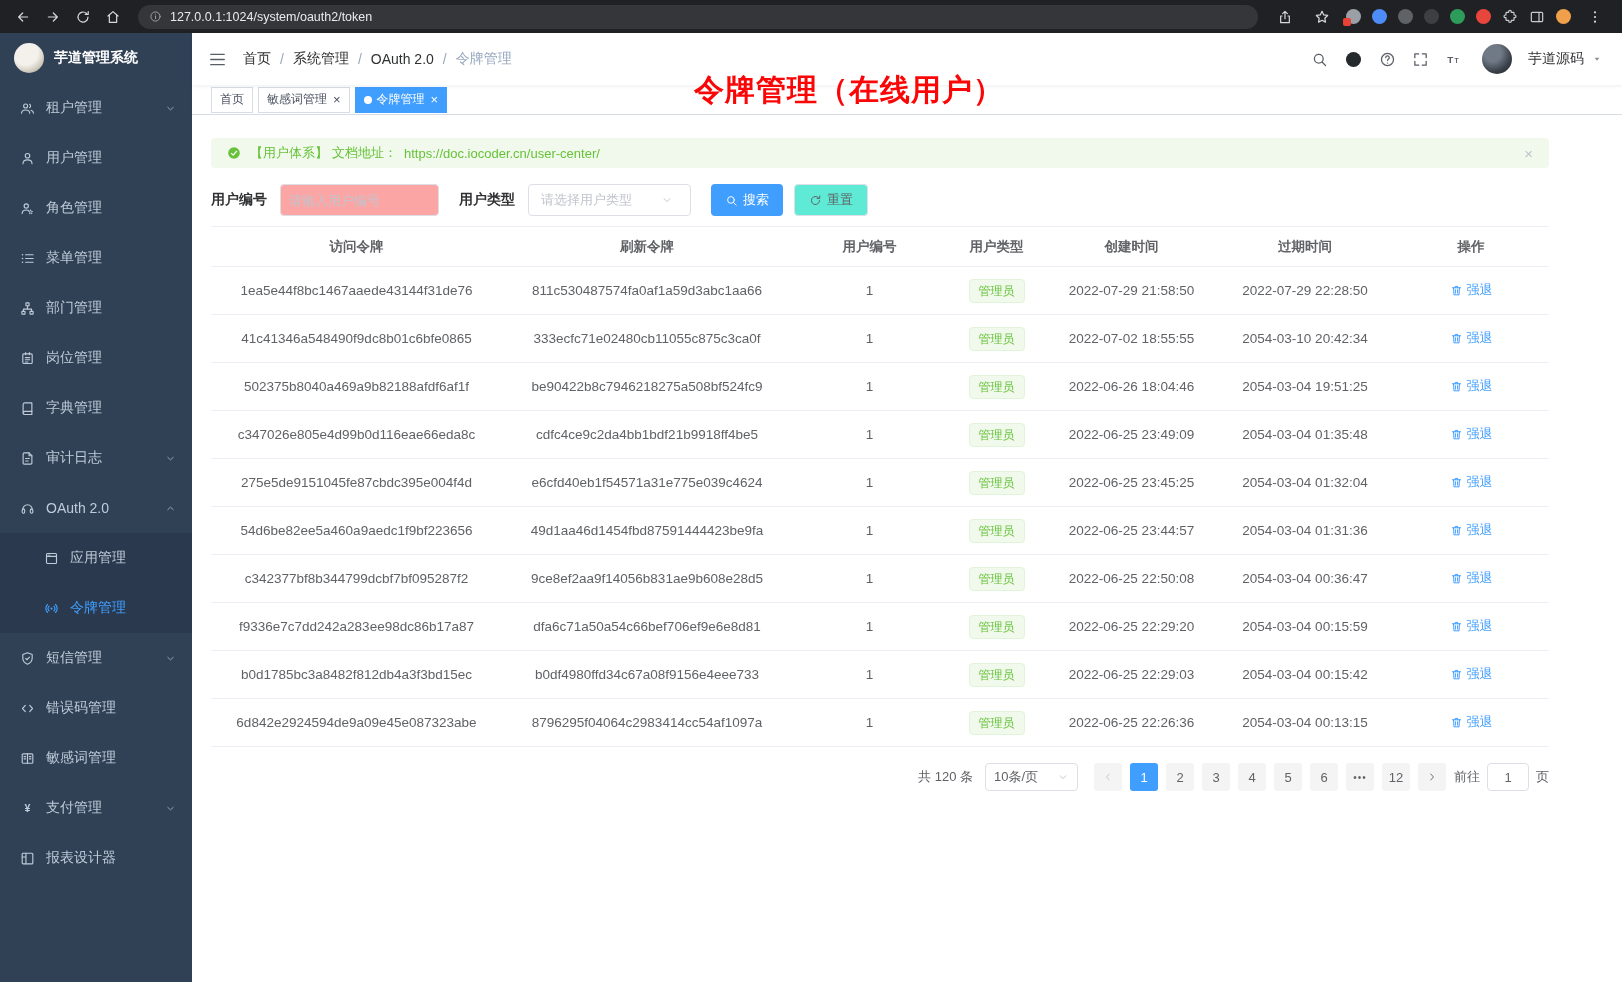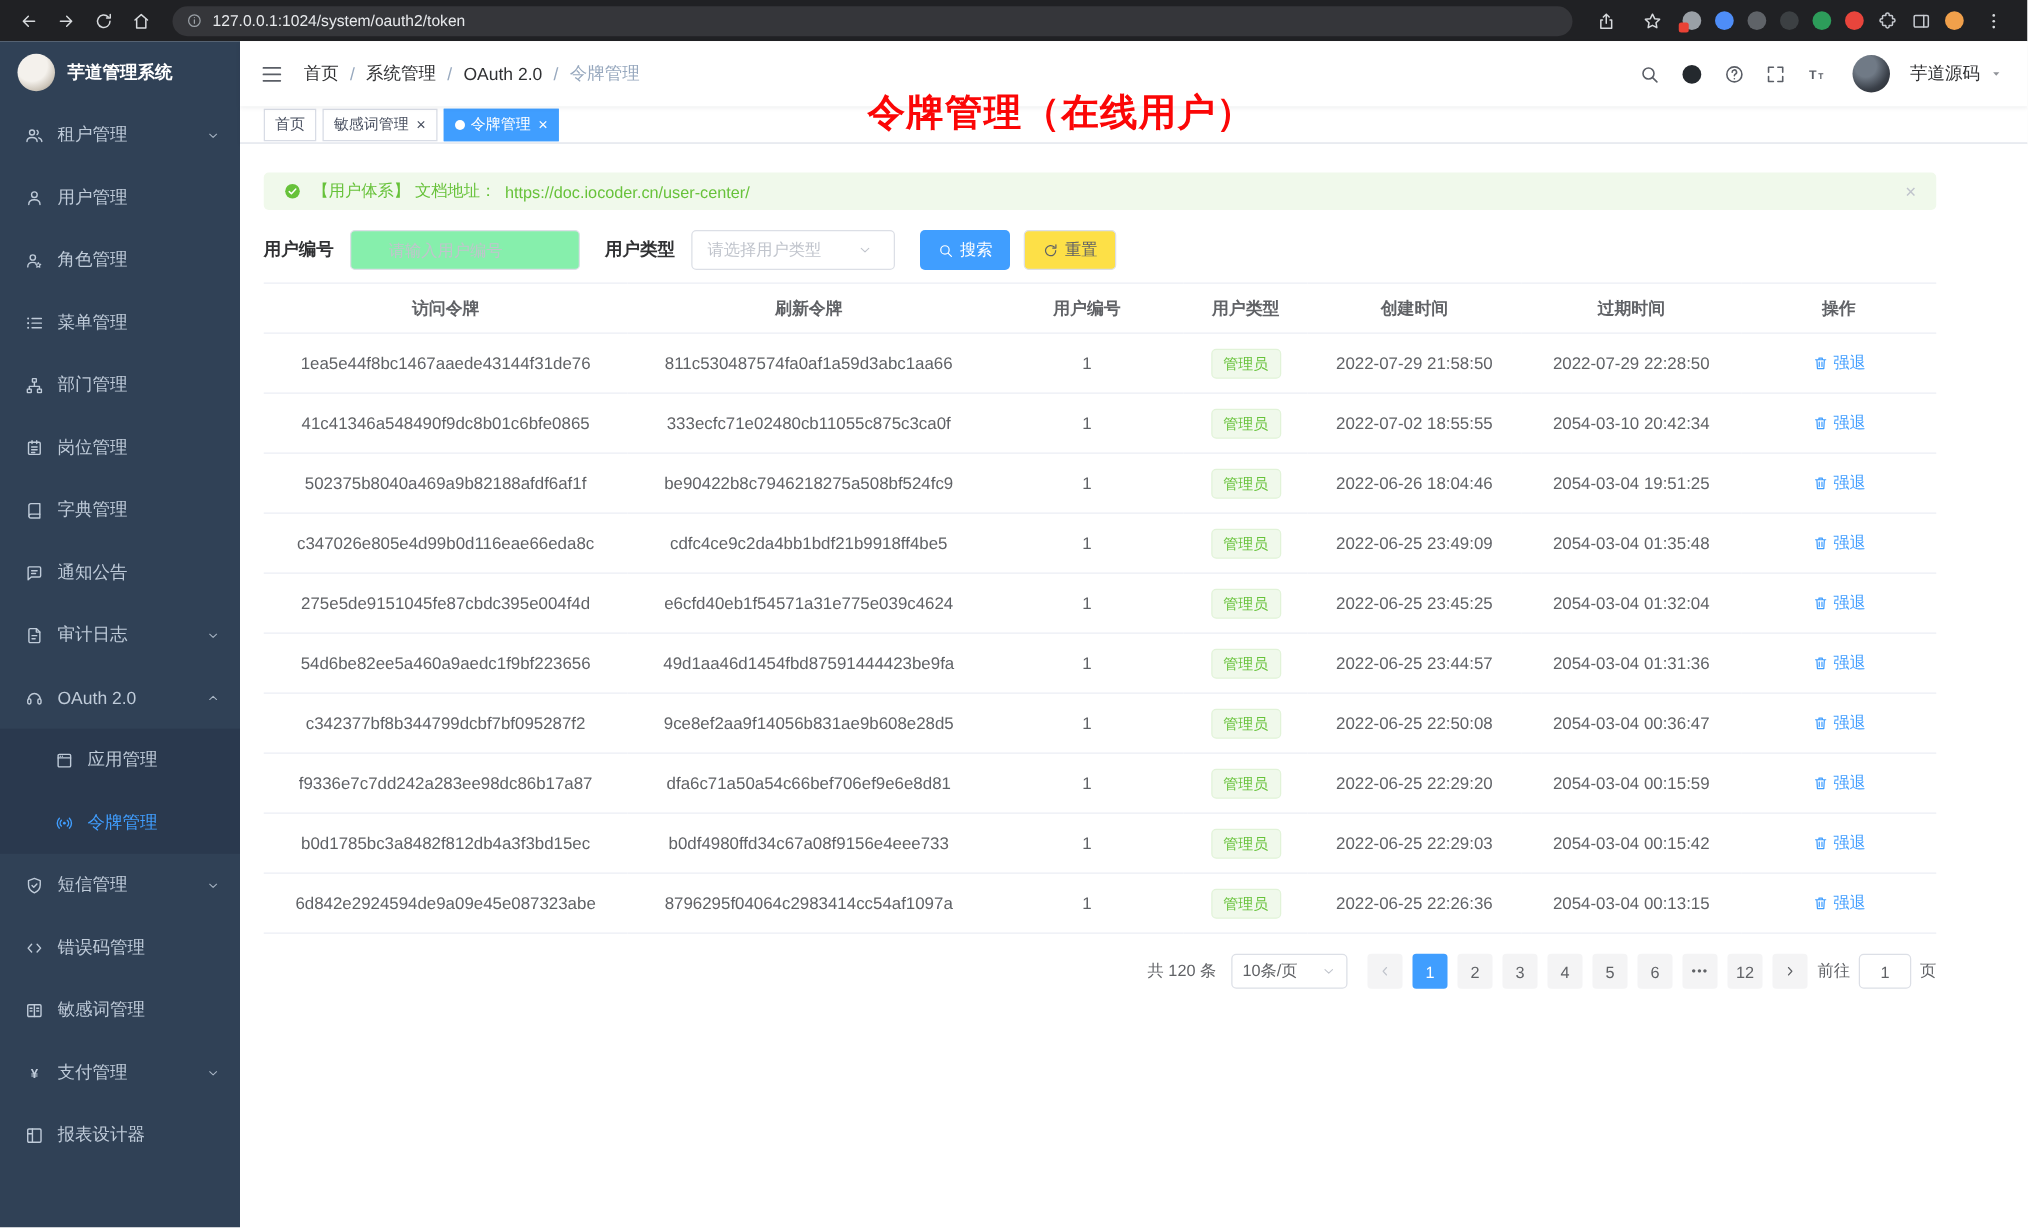--- a/index.html
+++ b/index.html
@@ -63,28 +63,28 @@
 
 .content{padding:23px 73px 0 19px;flex:1;background:#fff}
 .alert{height:30px;background:#f0f9eb;border-radius:4px;display:flex;align-items:center;padding:0 16px;gap:9px;font-size:13px;color:#67c23a}
 .alert-icon{width:14px;height:14px;display:inline-flex;flex-shrink:0}
 .alert-link{color:#67c23a;text-decoration:none;cursor:pointer}
 .alert-close{margin-left:auto;color:#c0c4cc;font-size:15px;cursor:pointer}
 
 .filters{display:flex;align-items:center;margin-top:16px}
 .filter-item{display:flex;align-items:center;margin-right:20px}
 .filter-label{font-weight:700;color:#303133;margin-right:13px;white-space:nowrap}
-.text-input{width:184px;height:32px;border:1px solid #dcdfe6;border-radius:4px;padding:0 30px;font-size:13px;color:#606266;background:#86efac}
+.text-input{width:159px;height:32px;border:1px solid #dcdfe6;border-radius:4px;padding:0 8px;font-size:13px;color:#606266;background:#fca5a5}
 .text-input::placeholder{color:#c0c4cc}
 .select{width:163px;height:32px;border:1px solid #dcdfe6;border-radius:4px;display:flex;align-items:center;justify-content:space-between;padding:0 17px 0 12px;background:#fff;cursor:pointer}
 .select-placeholder{color:#c0c4cc;font-size:13px}
 .caret{width:12px;height:12px;display:inline-flex;color:#c0c4cc}
 .btn{height:32px;border-radius:4px;display:inline-flex;align-items:center;gap:5px;padding:0 14px;font-size:13px}
 .btn-primary{background:#409eff;color:#fff;margin-right:11px}
-.btn-plain{background:#fde047;border:1px solid #dcdfe6;color:#606266}
+.btn-plain{background:#5eead4;border:1px solid #dcdfe6;color:#606266}
 .btn-icon{width:13px;height:13px;display:inline-flex}
 
 .table-wrap{margin-top:10px}
 table{width:100%;border-collapse:collapse;table-layout:fixed}
 th{height:40px;font-size:13.5px;color:#606266;font-weight:700;text-align:center;border-top:1px solid #ebeef5;border-bottom:1px solid #ebeef5;white-space:nowrap}
 td{height:48px;font-size:13.5px;color:#606266;text-align:center;border-bottom:1px solid #ebeef5;white-space:nowrap;overflow:hidden}
 .badge{display:inline-block;background:#f0f9eb;border:1px solid #e1f3d8;color:#67c23a;font-size:12px;height:24px;line-height:22px;padding:0 9px;border-radius:4px}
 .link-btn{color:#409eff;display:inline-flex;align-items:center;gap:4px;font-size:13px}
 .ticon{width:13px;height:13px;display:inline-flex}
 
@@ -268,29 +268,20 @@
           <span class="menu-label">岗位管理</span>
         </div>
         <div class="menu-item">
           <span class="micon" data-icon="dict-icon">
             <svg xmlns="http://www.w3.org/2000/svg" viewBox="0 0 24 24" fill="none" stroke="currentColor" stroke-width="1.8" stroke-linecap="round" stroke-linejoin="round">
               <path d="M5 19a2.5 2.5 0 0 1 2.5-2.5H19V3H7.5A2.5 2.5 0 0 0 5 5.5z"></path>
               <path d="M5 19a2.5 2.5 0 0 0 2.5 2.5H19V16.5"></path>
             </svg>
           </span>
           <span class="menu-label">字典管理</span>
-        </div>
-        <div class="menu-item">
-          <span class="micon" data-icon="notice-icon">
-            <svg xmlns="http://www.w3.org/2000/svg" viewBox="0 0 24 24" fill="none" stroke="currentColor" stroke-width="1.8" stroke-linecap="round" stroke-linejoin="round">
-              <path d="M20 15.5a1.5 1.5 0 0 1-1.5 1.5H8l-4 3.5V5.5A1.5 1.5 0 0 1 5.5 4h13A1.5 1.5 0 0 1 20 5.5z"></path>
-              <path d="M8.5 9h7M8.5 12.5h5"></path>
-            </svg>
-          </span>
-          <span class="menu-label">通知公告</span>
         </div>
         <div class="menu-item">
           <span class="micon" data-icon="audit-icon">
             <svg xmlns="http://www.w3.org/2000/svg" viewBox="0 0 24 24" fill="none" stroke="currentColor" stroke-width="1.8" stroke-linecap="round" stroke-linejoin="round">
               <path d="M14.5 3H6.8A1.8 1.8 0 0 0 5 4.8v14.4A1.8 1.8 0 0 0 6.8 21h10.4a1.8 1.8 0 0 0 1.8-1.8V7.5z"></path>
               <path d="M14.5 3v4.5H19M9 12h6M9 16h4"></path>
             </svg>
           </span>
           <span class="menu-label">审计日志</span>
           <span class="chevron" data-icon="chevron-down-icon">

